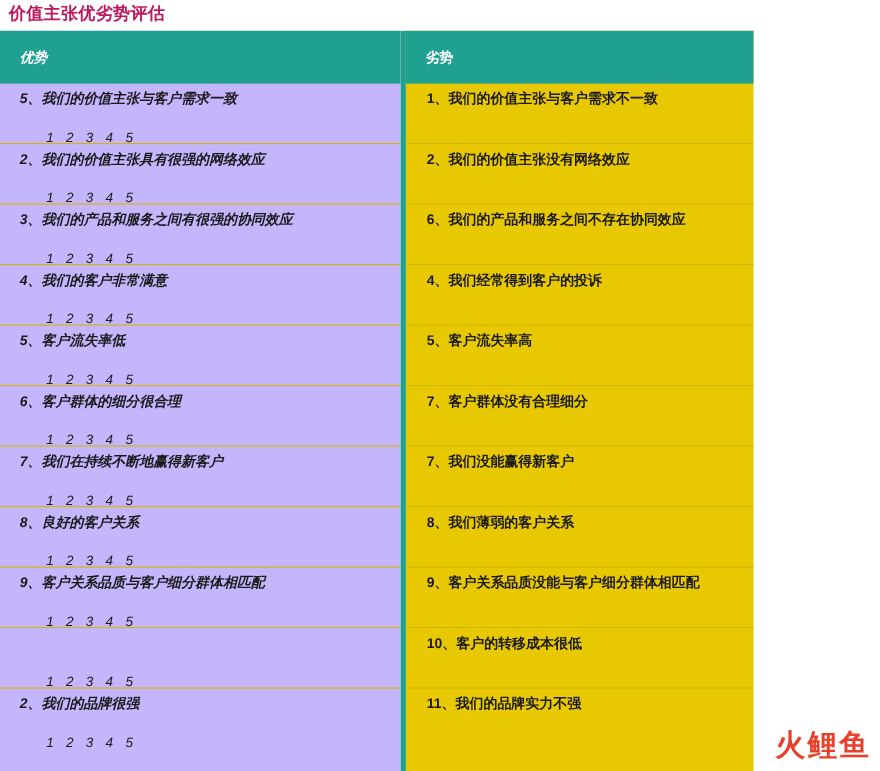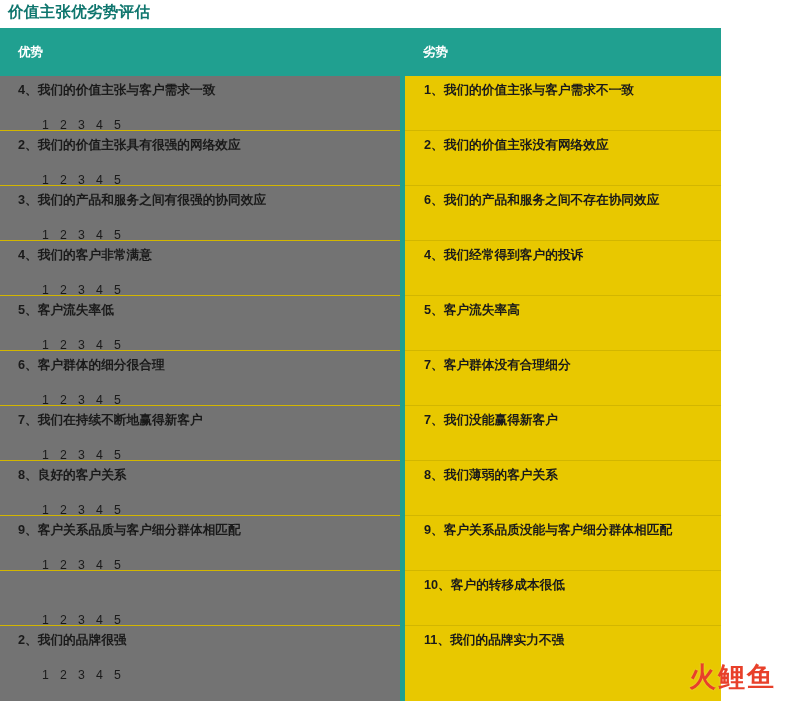--- a/index.html
+++ b/index.html
@@ -17,38 +17,39 @@
     position: relative;
     width: 800px;
     height: 701px;
   }
   .page-title {
     position: absolute;
     left: 8px;
     top: 2px;
     font-size: 15.5px;
     font-weight: bold;
-    color: #0f766e;
+    color: #be185d;
     letter-spacing: 0.3px;
   }
   .table-wrap {
     position: absolute;
     left: 0;
     top: 28px;
     width: 800px;
     height: 673px;
     display: flex;
   }
   .col {
     position: relative;
     box-sizing: border-box;
   }
   .col-left {
-    width: 400px;
-    background: #737373;
+    width: 364px;
+    background: #c4b5fd;
+    font-style: italic;
   }
   .col-divider {
     width: 5px;
     background: #20a090;
     flex: 0 0 5px;
   }
   .col-right {
     width: 316px;
     background: #e8c800;
   }
@@ -98,21 +99,21 @@
     white-space: nowrap;
     margin-top: 12px;
   }
   .scale span {
     display: inline-block;
     width: 18px;
     text-align: left;
   }
   .watermark {
     position: absolute;
-    right: 24px;
+    right: 8px;
     bottom: 6px;
     font-size: 27px;
     font-weight: bold;
     color: #e8402a;
     letter-spacing: 2px;
     text-shadow: 0 0 2px rgba(255,255,255,0.35);
     pointer-events: none;
   }
 </style>
 </head>
@@ -122,21 +123,21 @@
 
   <div class="page-title">价值主张优劣势评估</div>
 
   <div class="table-wrap">
 
     <div class="col col-left">
       <div class="col-header">优势</div>
       <div class="rows">
 
         <div class="row">
-          <div class="row-text">4、我们的价值主张与客户需求一致</div>
+          <div class="row-text">5、我们的价值主张与客户需求一致</div>
           <div class="scale">
             <span>1</span><span>2</span><span>3</span><span>4</span><span>5</span>
           </div>
         </div>
 
         <div class="row">
           <div class="row-text">2、我们的价值主张具有很强的网络效应</div>
           <div class="scale">
             <span>1</span><span>2</span><span>3</span><span>4</span><span>5</span>
           </div>

